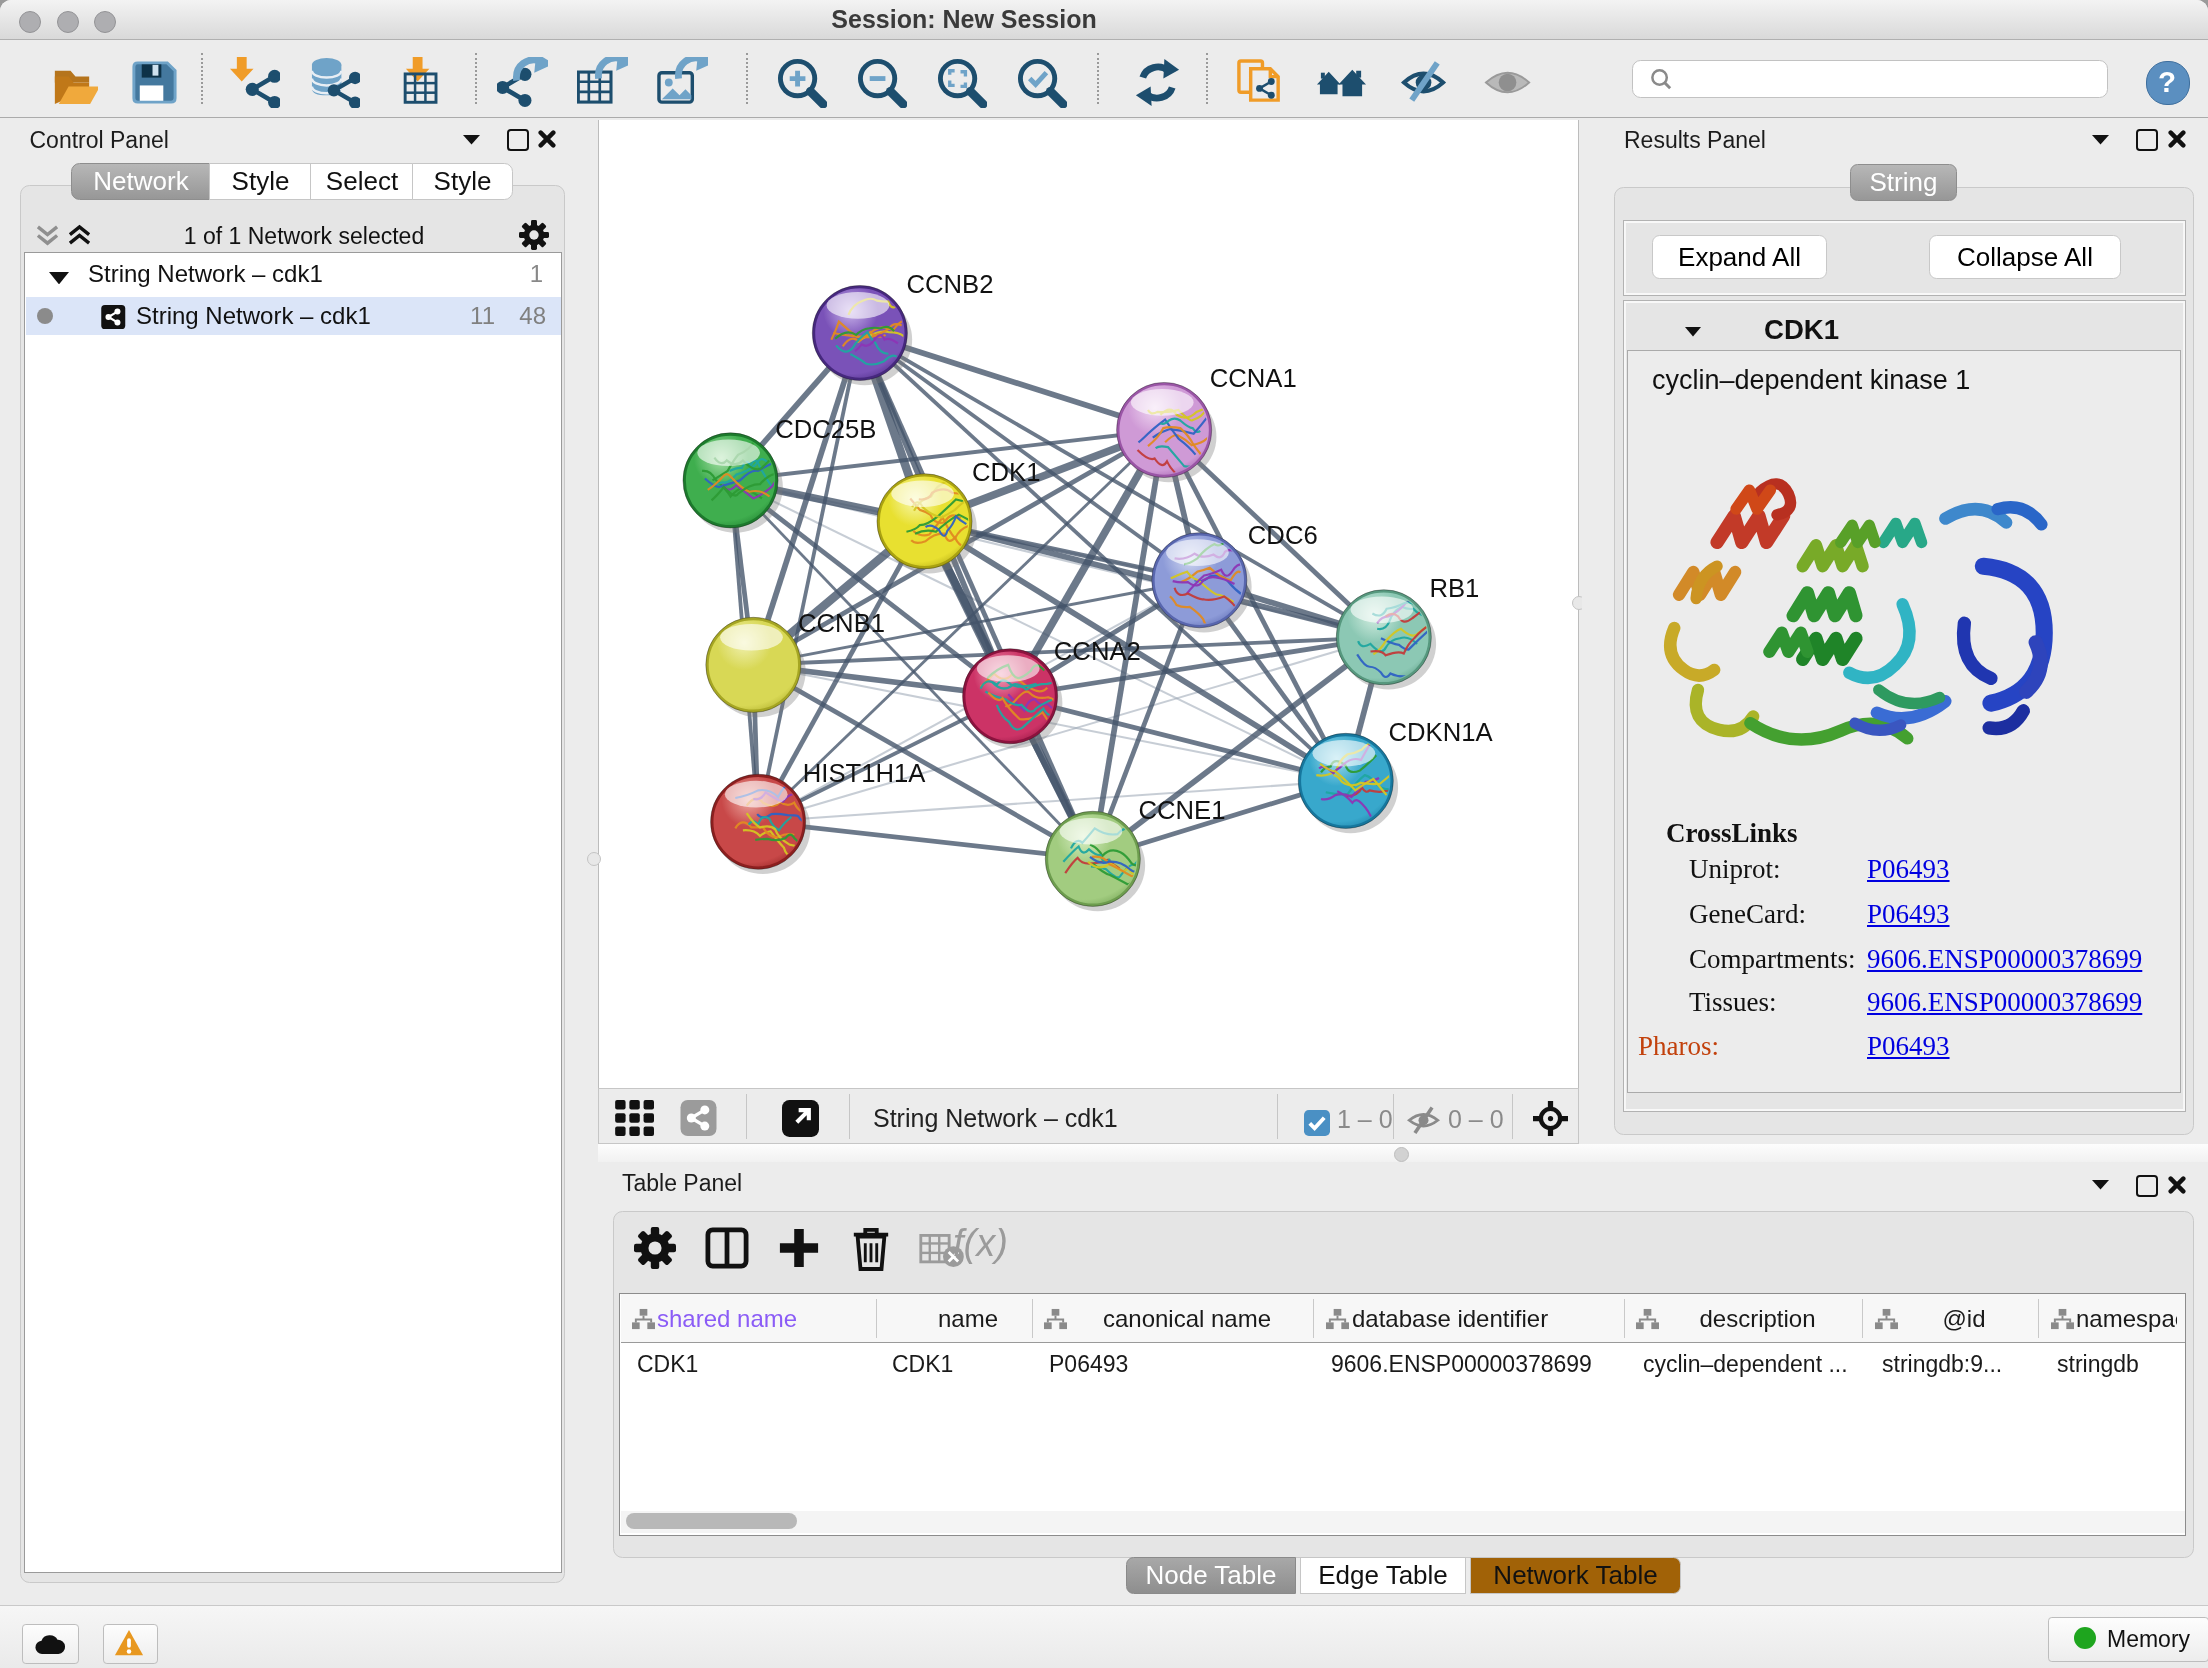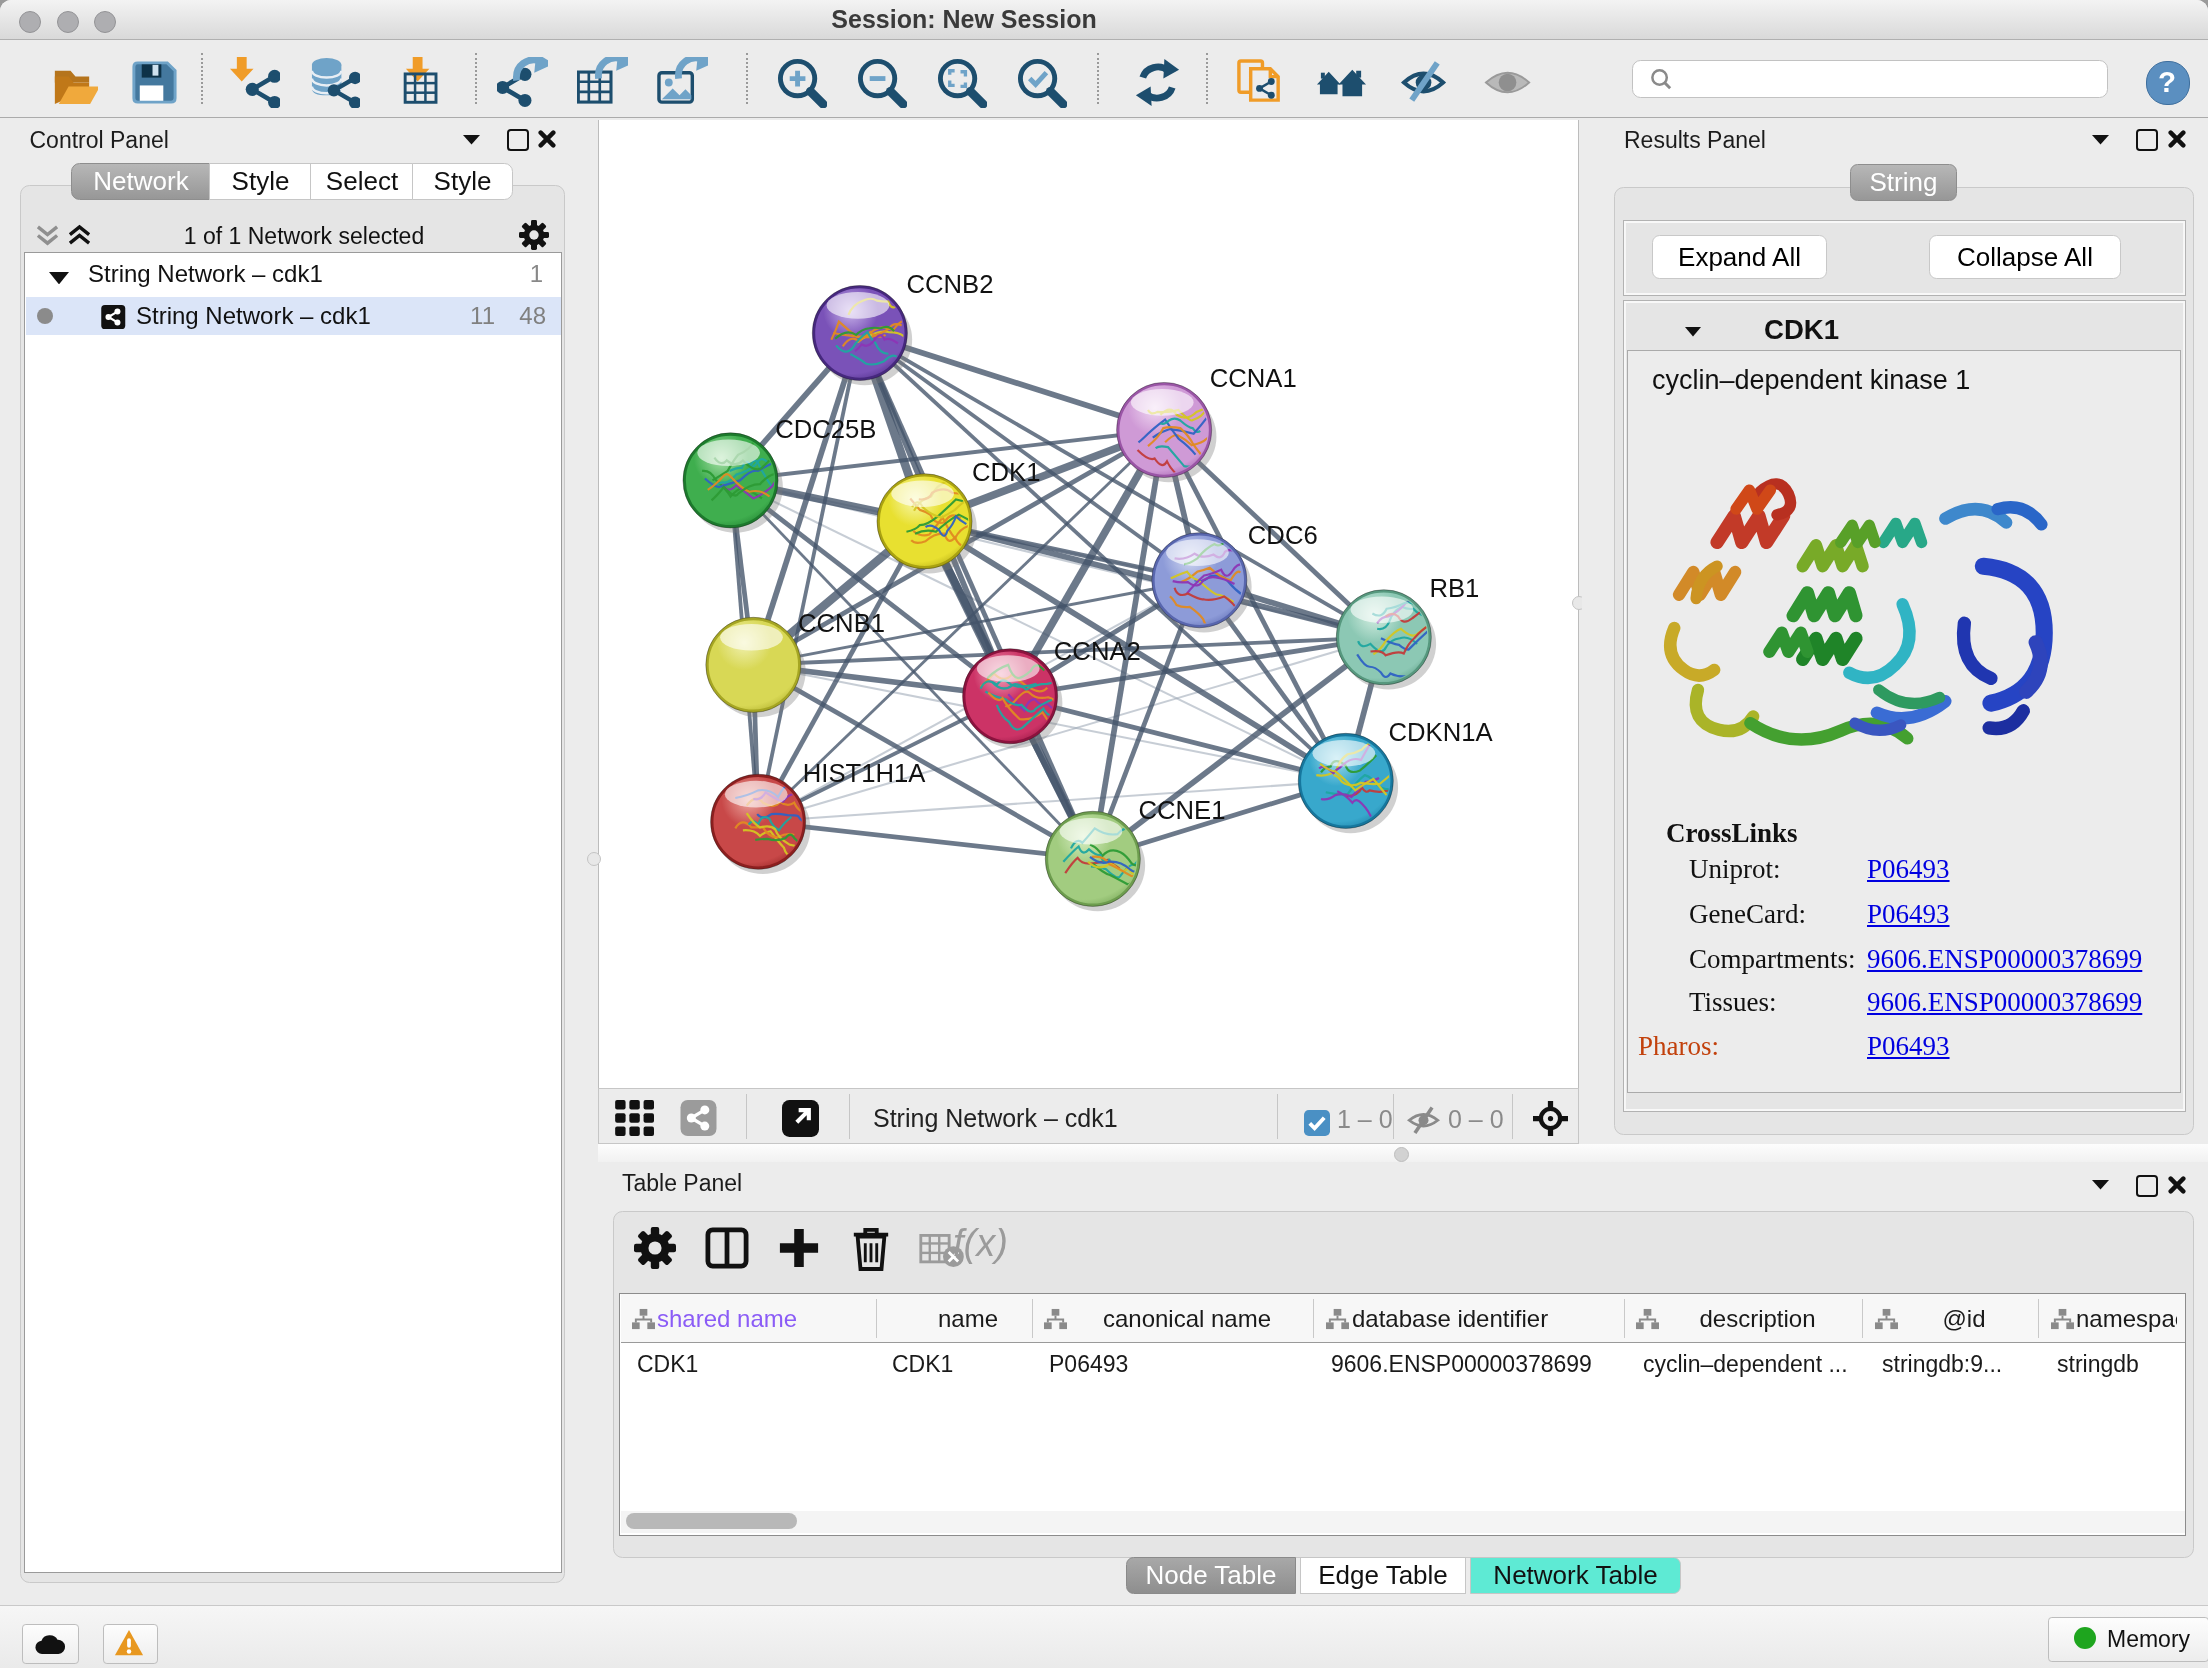--- a/index.html
+++ b/index.html
@@ -763,21 +763,21 @@
     <div class="abs" style="left:892px;top:1351px;font-size:23px;color:#1a1a1a">CDK1</div>
     <div class="abs" style="left:1049px;top:1351px;font-size:23px;color:#1a1a1a">P06493</div>
     <div class="abs" style="left:1331px;top:1351px;font-size:23px;color:#1a1a1a">9606.ENSP00000378699</div>
     <div class="abs" style="left:1643px;top:1351px;font-size:23px;color:#1a1a1a">cyclin–dependent ...</div>
     <div class="abs" style="left:1882px;top:1351px;font-size:23px;color:#1a1a1a">stringdb:9...</div>
     <div class="abs" style="left:2057px;top:1351px;font-size:23px;color:#1a1a1a">stringdb</div>
     <div class="abs" style="left:621px;top:1511px;width:1564px;height:22px;background:#f4f4f4"></div>
     <div class="abs" style="left:626px;top:1513px;width:171px;height:16px;background:#b8b8b8;border-radius:8.6px"></div>
     <div class="abs" style="left:1126px;top:1557px;width:170px;height:37px;background:linear-gradient(#a8a8a8,#8e8e8e);color:#fff;border:1px solid #8a8a8a;border-radius:7.6px 0 0 7.6px;font-size:26px;display:flex;align-items:center;justify-content:center;box-sizing:border-box">Node Table</div>
     <div class="abs" style="left:1300px;top:1557px;width:166px;height:37px;background:#fff;color:#111;border:1px solid #c6c6c6;font-size:26px;display:flex;align-items:center;justify-content:center;box-sizing:border-box">Edge Table</div>
-    <div class="abs" style="left:1470px;top:1557px;width:211px;height:37px;background:#5eead4;color:#111;border:1px solid #c6c6c6;border-radius:0 7.6px 7.6px 0;font-size:26px;display:flex;align-items:center;justify-content:center;box-sizing:border-box">Network Table</div>
+    <div class="abs" style="left:1470px;top:1557px;width:211px;height:37px;background:#a16207;color:#111;border:1px solid #c6c6c6;border-radius:0 7.6px 7.6px 0;font-size:26px;display:flex;align-items:center;justify-content:center;box-sizing:border-box">Network Table</div>
 <div class="abs" style="left:0;top:1605px;width:2208px;height:63px;background:linear-gradient(#f6f6f6,#eaeaea);border-top:1.9px solid #c9c9c9;box-sizing:border-box"></div>
     <div class="abs" style="left:22px;top:1624px;width:55px;height:38px;background:linear-gradient(#fdfdfd,#ededed);border:1.9px solid #bdbdbd;border-radius:3.8px"></div>
     <svg class="abs" style="left:34px;top:1633px" width="32" height="23" viewBox="0 0 34 24">
       <path d="M9,22 a7,7 0 0 1 -1,-14 a9,8 0 0 1 17,-1 a6,6 0 0 1 1,15 z" fill="#111"></path>
     </svg>
     <div class="abs" style="left:103px;top:1624px;width:53px;height:38px;background:linear-gradient(#fdfdfd,#ededed);border:1.9px solid #bdbdbd;border-radius:3.8px"></div>
     <svg class="abs" style="left:113px;top:1628px" width="32" height="30" viewBox="0 0 34 32">
       <path d="M17,2 L32,29 H2 z" fill="#e89820"></path>
       <rect x="15" y="11" width="4" height="10" rx="2" fill="#fff"></rect>
       <circle cx="17" cy="25" r="2.4" fill="#fff"></circle>

